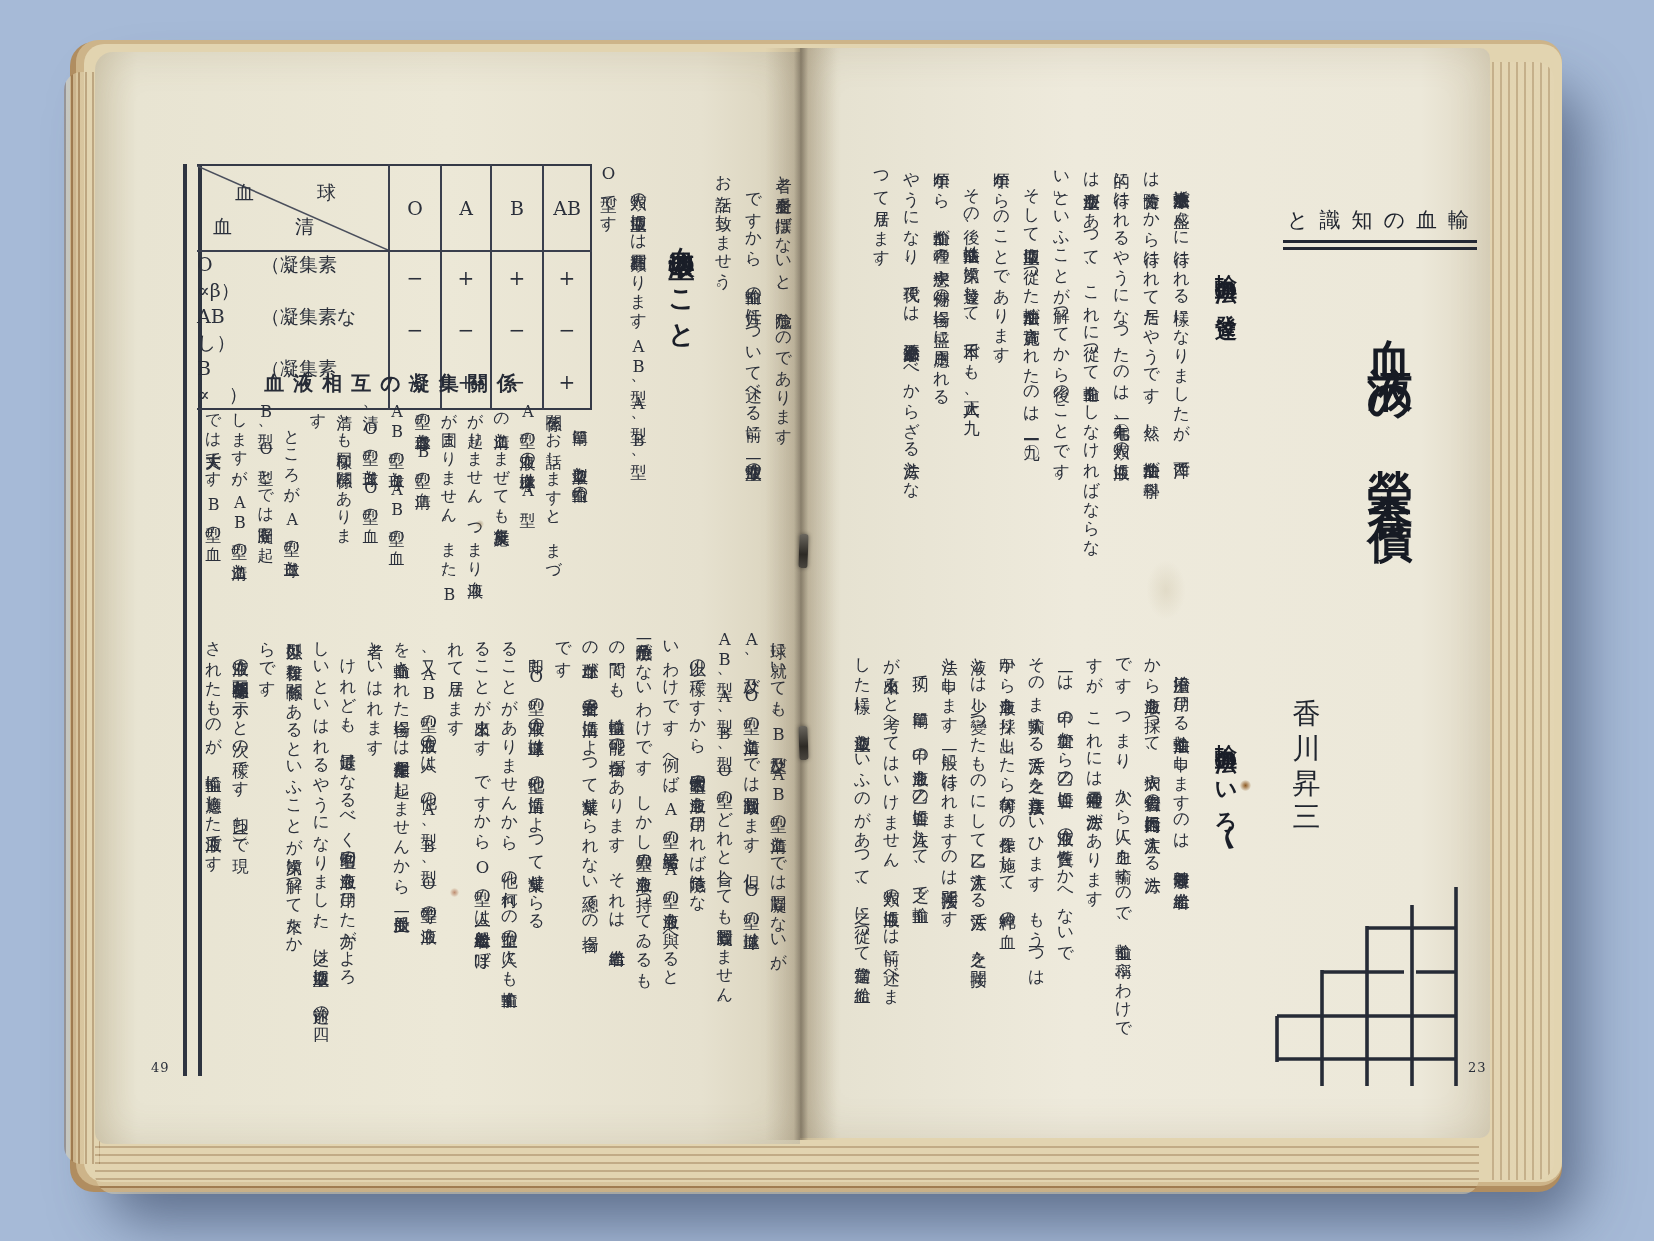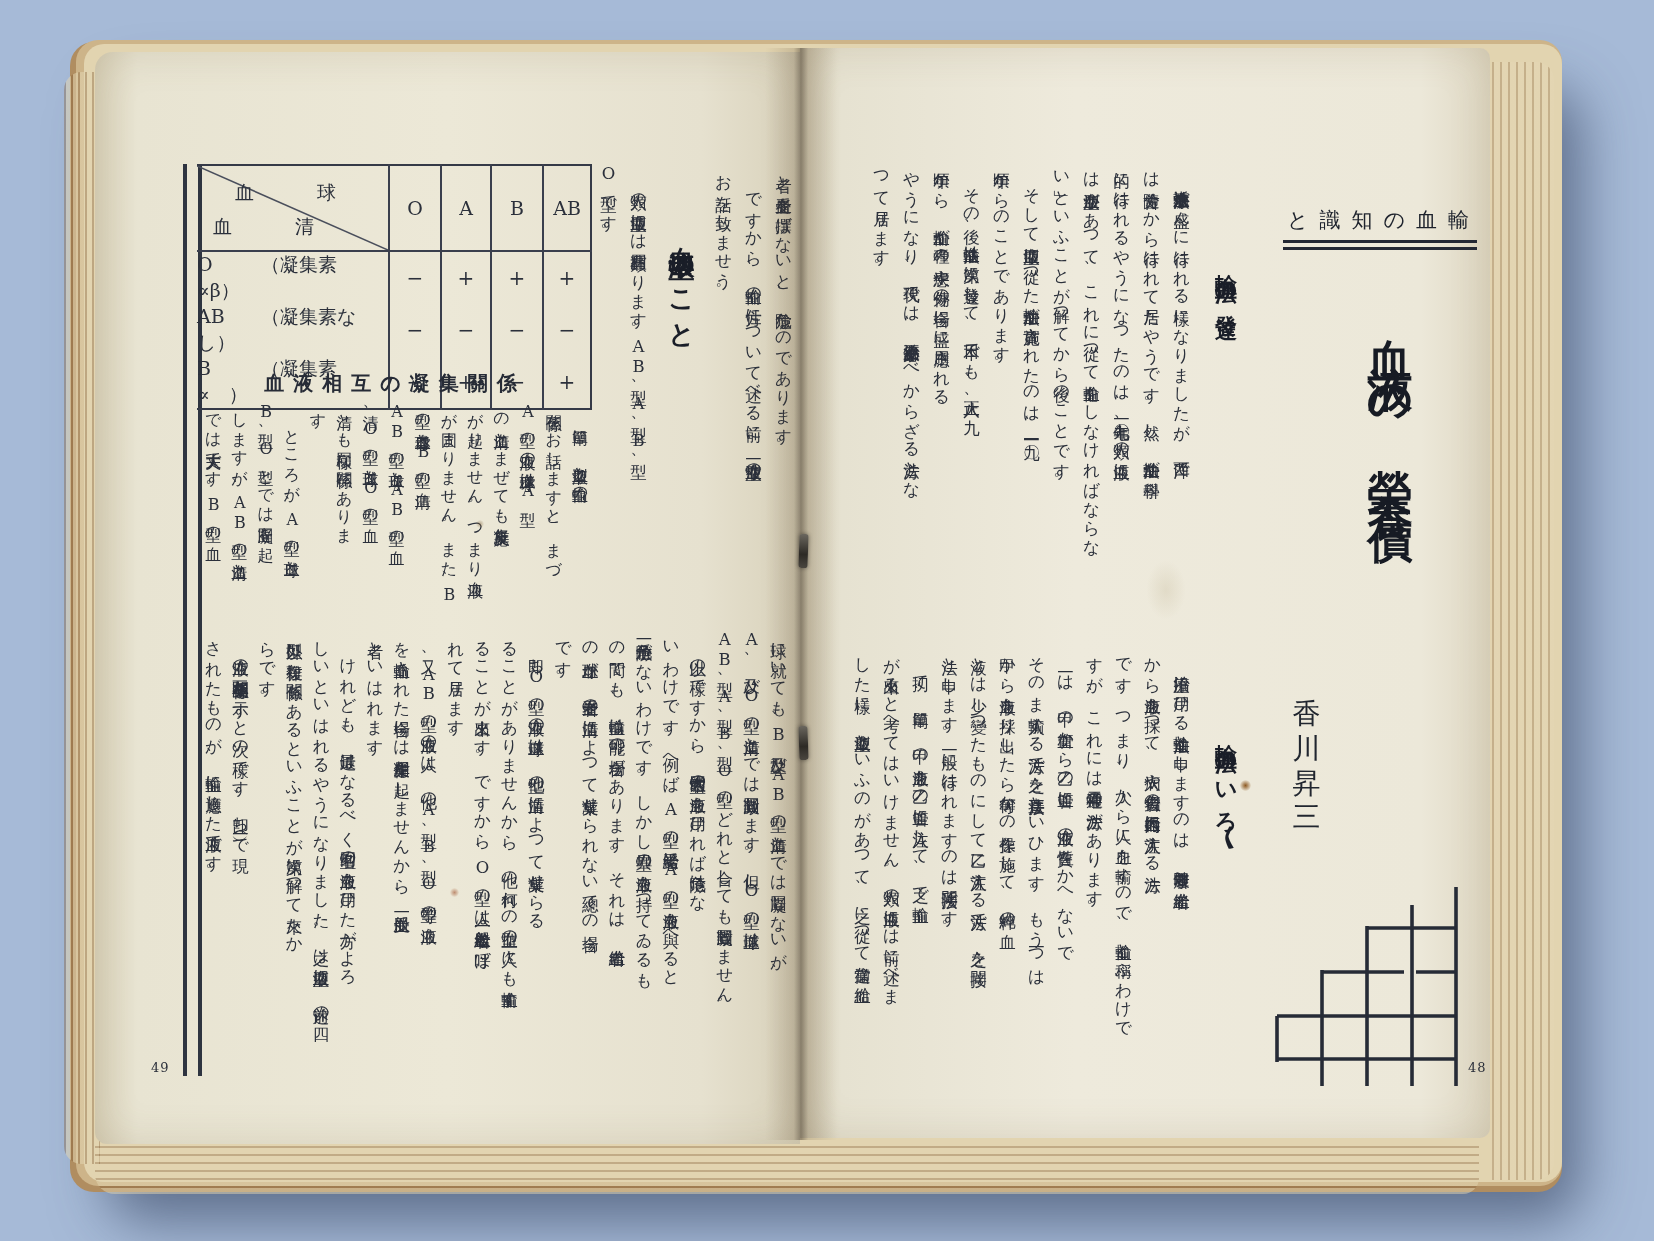--- a/index.html
+++ b/index.html
@@ -245,21 +245,21 @@
       <line x1="52" y1="90" x2="52" y2="206"></line>
       <line x1="7" y1="136" x2="7" y2="182"></line>
       <line x1="97" y1="48" x2="187" y2="48"></line>
       <line x1="52" y1="92" x2="134" y2="92"></line>
       <line x1="146" y1="92" x2="187" y2="92"></line>
       <line x1="7" y1="136" x2="187" y2="136"></line>
       <line x1="7" y1="179" x2="187" y2="179"></line>
     </g>
   </svg>
 
-  <div class="abs pagenum pn-right">48</div>
+  <div class="abs pagenum pn-right">23</div>
 </div>
 
 <div class="abs gutter"></div>
 <div class="abs staple s1"></div>
 <div class="abs staple s2"></div>
 <div class="abs spot" style="left:1240px;top:780px;width:11px;height:11px;background:radial-gradient(circle,#8d5a22 0%,rgba(141,90,34,0) 75%);"></div>
 <div class="abs spot" style="left:450px;top:888px;width:9px;height:9px;background:radial-gradient(circle,rgba(160,82,45,.6) 0%,rgba(160,82,45,0) 75%);"></div>
 <div class="abs spot" style="left:476px;top:520px;width:8px;height:8px;background:radial-gradient(circle,rgba(120,90,50,.45) 0%,rgba(120,90,50,0) 75%);"></div>
 <div class="abs spot" style="left:1146px;top:560px;width:40px;height:60px;background:radial-gradient(ellipse,rgba(150,130,80,.14) 0%,rgba(150,130,80,0) 70%);"></div>
 

